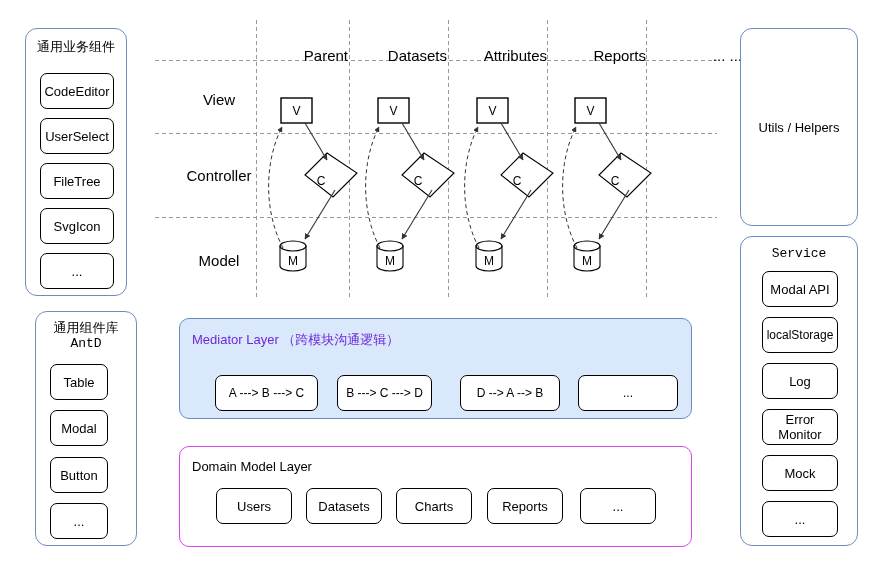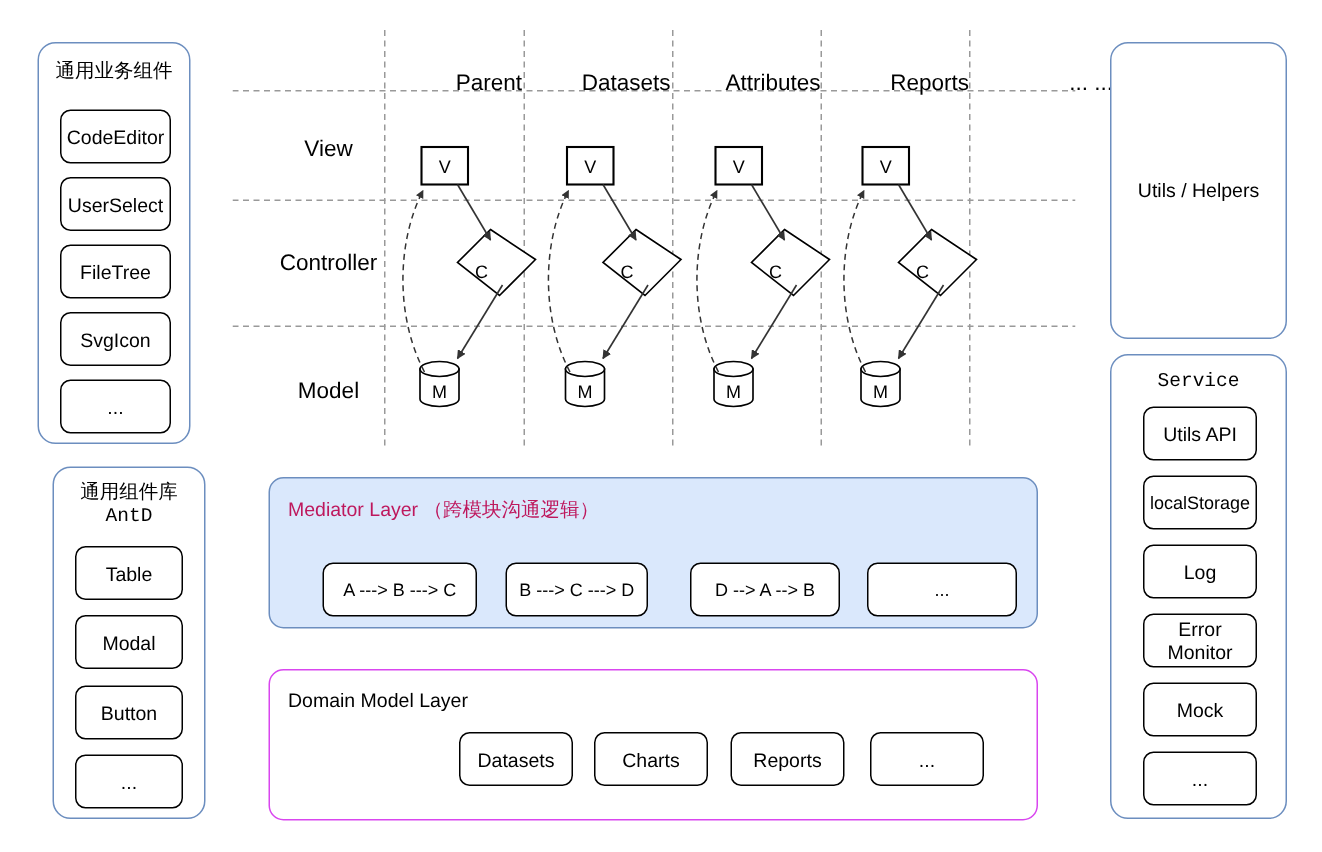--- a/index.html
+++ b/index.html
@@ -45,21 +45,21 @@
     white-space: pre-line;
   }
 
   
   #panel-business { left: 25px; top: 28px; width: 102px; height: 268px; }
   #panel-business .panel-title { margin-top: 11px; }
   #panel-business .chip { position: absolute; left: 14px; width: 74px; height: 36px; }
 
   #panel-antd { left: 35px; top: 311px; width: 102px; height: 235px; }
   #panel-antd .panel-title { margin-top: 9px; }
-  #panel-antd .chip { position: absolute; left: 14px; width: 72px; height: 36px; }
+  #panel-antd .chip { position: absolute; left: 14px; width: 58px; height: 36px; }
 
   
   #panel-utils { left: 740px; top: 28px; width: 118px; height: 198px; }
   #panel-utils .center-label {
     position: absolute; left: 0; right: 0; top: 50%;
     transform: translateY(-50%);
     text-align: center; font-size: 13px; color: #000;
   }
   #panel-service { left: 740px; top: 236px; width: 118px; height: 310px; }
   #panel-service .panel-title { margin-top: 9px; }
@@ -94,21 +94,21 @@
     position: absolute;
     left: 179px; top: 318px;
     width: 513px; height: 101px;
     border: 1px solid #6c8ebf;
     border-radius: 10px;
     background: #dae8fc;
     box-sizing: border-box;
   }
   #mediator-layer .layer-title {
     position: absolute; left: 12px; top: 12px;
-    font-size: 13px; color: #be185d;
+    font-size: 13px; color: #6d28d9;
   }
   #mediator-layer .chip {
     position: absolute; top: 56px; height: 36px;
     font-size: 12px;
   }
 
   
   #domain-layer {
     position: absolute;
     left: 179px; top: 446px;
@@ -249,32 +249,33 @@
 <div id="mediator-layer">
   <div class="layer-title">Mediator Layer （跨模块沟通逻辑）</div>
   <div class="chip" style="left:35px;  width:103px">A ---&gt; B ---&gt; C</div>
   <div class="chip" style="left:157px; width:95px">B ---&gt; C ---&gt; D</div>
   <div class="chip" style="left:280px; width:100px">D --&gt; A --&gt; B</div>
   <div class="chip" style="left:398px; width:100px">...</div>
 </div>
 
 <div id="domain-layer">
   <div class="layer-title">Domain Model Layer</div>
+  <div class="chip" style="left:36px">Users</div>
   <div class="chip" style="left:126px">Datasets</div>
   <div class="chip" style="left:216px">Charts</div>
   <div class="chip" style="left:307px">Reports</div>
   <div class="chip" style="left:400px">...</div>
 </div>
 
 <div class="panel" id="panel-utils">
   <div class="center-label">Utils / Helpers</div>
 </div>
 
 <div class="panel" id="panel-service">
   <div class="panel-title">Service</div>
-  <div class="chip" style="top:34px">Utils API</div>
+  <div class="chip" style="top:34px">Modal API</div>
   <div class="chip" style="top:80px;font-size:12px">localStorage</div>
   <div class="chip" style="top:126px">Log</div>
   <div class="chip" style="top:172px">Error
 Monitor</div>
   <div class="chip" style="top:218px">Mock</div>
   <div class="chip" style="top:264px">...</div>
 </div>
 
 </body></html>

